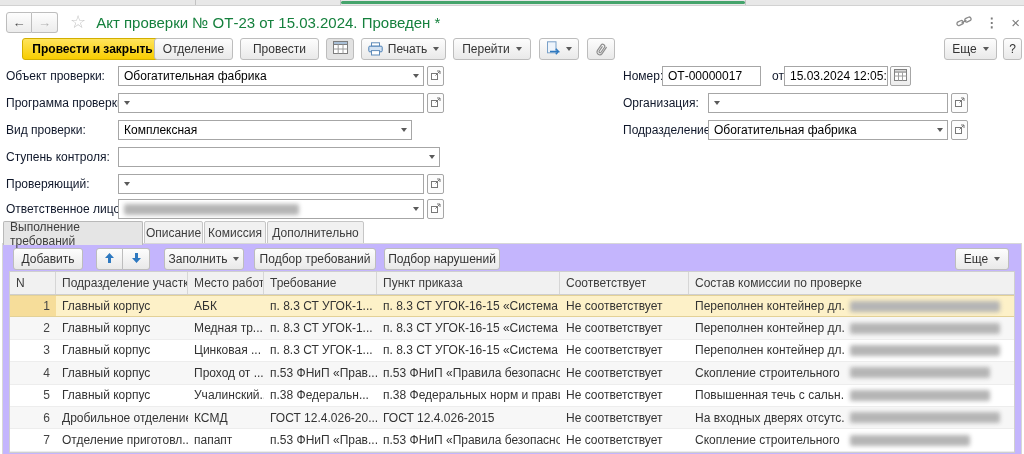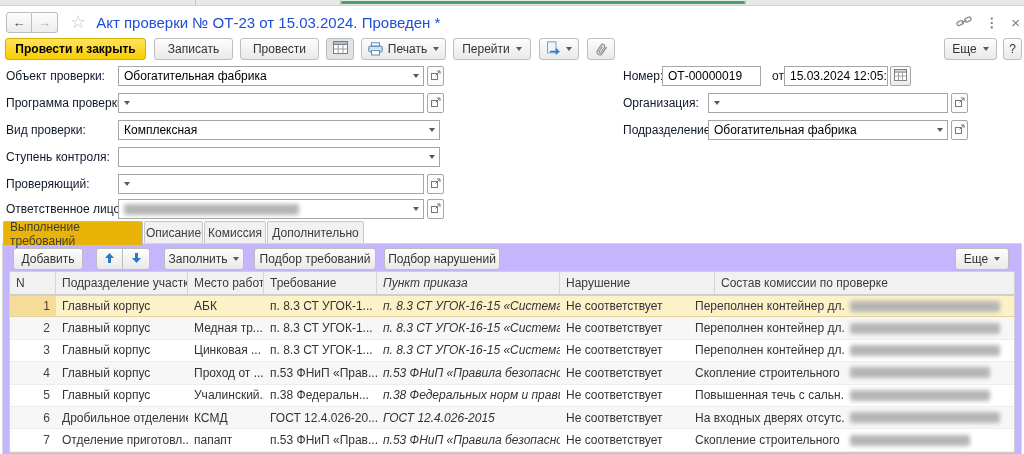--- a/index.html
+++ b/index.html
@@ -12,30 +12,30 @@
   .strip .active-ind{position:absolute;top:1px;left:341px;width:404px;height:3px;background:#45a46c;border-radius:2px;}
 
   
   .titlebar{position:absolute;top:9px;left:6px;right:4px;height:26px;display:flex;align-items:center;}
   .navgroup{display:inline-flex;}
   .navbtn{width:26px;height:21px;border:1px solid #bdbdbd;background:linear-gradient(#fdfdfd,#ececec);
           display:flex;align-items:center;justify-content:center;font-size:13px;box-sizing:border-box;}
   .navbtn.back{border-radius:3px 0 0 3px;color:#4a4a4a;}
   .navbtn.fwd{border-radius:0 3px 3px 0;border-left:none;color:#b3b3b3;}
   .star{font-size:18px;color:#c6c6c6;margin:0 10px 0 12px;line-height:1;}
-  .doc-title{font-size:15px;color:#1d4ed8;white-space:nowrap;}
+  .doc-title{font-size:15px;color:#15803d;white-space:nowrap;}
   .tb-right{margin-left:auto;display:flex;align-items:center;gap:13px;}
   .ticon{color:#7c7c7c;line-height:1;}
 
   
   .cmdbar{position:absolute;top:38px;left:0;right:0;height:24px;}
   .btn{position:absolute;top:0;height:22px;display:inline-flex;align-items:center;justify-content:center;
        padding:0 9px;border:1px solid #bdbdbd;border-radius:3px;background:linear-gradient(#fdfdfd,#e9e9e9);
        font-size:12px;color:#333;box-sizing:border-box;white-space:nowrap;}
-  .btn.primary{background:linear-gradient(#ffe45c,#f8cd00);border-color:#d2af00;font-weight:bold;color:#000;}
+  .btn.primary{background:linear-gradient(#ffe45c,#f8cd00);border-color:#d2af00;font-weight:bold;color:#000;margin-left:17px;}
   .btn.iconbtn{padding:0 5px;}
   .btn.pressed{background:#e2e2e2;}
   .caret{width:0;height:0;border-left:3.5px solid transparent;border-right:3.5px solid transparent;
          border-top:4px solid #5a5a5a;margin-left:6px;}
   .icon-gap{margin-right:5px;display:inline-flex;}
 
   
   .flabel{position:absolute;height:20px;line-height:20px;color:#0f172a;white-space:nowrap;}
   .fld{position:absolute;height:20px;border:1px solid #a6a6a6;background:#fff;box-sizing:border-box;
        display:flex;align-items:center;}
@@ -47,21 +47,21 @@
   .calbtn{position:absolute;width:21px;height:20px;border:1px solid #a6a6a6;border-radius:2px;
           background:linear-gradient(#fdfdfd,#ececec);box-sizing:border-box;display:flex;align-items:center;justify-content:center;}
   .chkwrap{position:absolute;display:flex;align-items:center;}
   .chkbox{width:14px;height:14px;border:1px solid #8f8f8f;border-radius:2px;background:#fff;
           display:flex;align-items:center;justify-content:center;font-size:12px;color:#2ea44f;font-weight:bold;line-height:1;}
   .redact{height:11px;border-radius:2px;background:#b5b5b5;filter:blur(2px);}
 
   
   .tab{position:absolute;top:221px;height:23px;box-sizing:border-box;display:flex;align-items:center;
        justify-content:center;border:1px solid #c6c6c6;background:#f1f1f1;color:#3d3d3d;padding:0 6px;border-radius:2px 2px 0 0;}
-  .tab.active{background:#eab308;border-color:#b9b9b9;border-bottom:none;height:24px;z-index:3;}
+  .tab.active{background:#e5e5e5;border-color:#b9b9b9;border-bottom:none;height:24px;z-index:3;}
 
   
   .panel{position:absolute;top:243px;left:2px;right:2px;bottom:0;background:#c4b5fd;
          border:1px solid #d7d7d7;border-bottom:none;box-sizing:border-box;}
   .tbtn{position:absolute;top:4px;height:22px;display:inline-flex;align-items:center;justify-content:center;
         padding:0 10px;border:1px solid #bdbdbd;border-radius:3px;background:linear-gradient(#fdfdfd,#e9e9e9);
         box-sizing:border-box;white-space:nowrap;}
   .arrowgroup{position:absolute;top:4px;left:93px;display:inline-flex;}
   .abtn{width:27px;height:22px;border:1px solid #bdbdbd;background:linear-gradient(#fdfdfd,#e9e9e9);
         display:flex;align-items:center;justify-content:center;box-sizing:border-box;}
@@ -74,21 +74,21 @@
   .th{display:flex;align-items:center;padding:0 6px;box-sizing:border-box;border-right:1px solid #d6d6d6;
       color:#3a3a3a;white-space:nowrap;overflow:hidden;flex:none;}
   .th:last-child{border-right:none;flex:1;}
   .trow{display:flex;height:22.4px;box-sizing:border-box;border-bottom:1px solid #ededed;background:#fff;}
   .trow:nth-child(odd){background:#f7f7f7;}
   .trow.selected{background:#fdf1c8;border-top:1px solid #e3d197;border-bottom:1px solid #e3d197;}
   .td{display:flex;align-items:center;padding:0 6px;box-sizing:border-box;white-space:nowrap;overflow:hidden;flex:none;color:#333;}
   .td.num{justify-content:flex-end;color:#444;}
   .trow.selected .td.num{background:#f6dd9a;}
   .c0{width:46px;} .c1{width:132px;} .c2{width:76px;} .c3{width:113px;}
-  .c4{width:183px;font-style:italic;} .c5{width:129px;} .c6{width:155px;} .c7{flex:1;}
+  .c4{width:183px;} .c5{width:129px;} .c6{width:155px;} .c7{flex:1;}
 </style>
 </head>
 <body>
 
 <div class="app">
 
   <div class="strip">
     <div class="sep" style="left:195px"></div>
     <div class="sep" style="left:340px"></div>
     <div class="sep" style="left:745px"></div>
@@ -119,21 +119,21 @@
       <span class="ticon" style="font-weight:bold;font-size:13px;">⋮</span>
       <span class="ticon" style="font-size:15px;">×</span>
     </span>
   </div>
 
   <div class="cmdbar">
     <span class="btn primary" style="left:5px;width:141px">
         <span>Провести и закрыть</span>
       </span>
     <span class="btn" style="left:154px;width:79px">
-        <span>Записать</span>
+        <span>Отделение</span>
       </span>
     <span class="btn" style="left:240px;width:79px">
         <span>Провести</span>
       </span>
     <span class="btn iconbtn pressed" style="left:326px;width:28px">
       <span>
         <svg width="15" height="13" viewBox="0 0 15 13">
             <rect x="0.5" y="0.5" width="14" height="12" fill="#fff" stroke="#7d7d7d"></rect>
             <rect x="0.5" y="0.5" width="14" height="3" fill="#a9bfd6" stroke="#7d7d7d"></rect>
             <line x1="5.2" y1="3.5" x2="5.2" y2="12.5" stroke="#9c9c9c"></line>
@@ -203,21 +203,21 @@
       </span>
   </span>
   <span class="openbtn" style="left:427px;top:93px">
     <span><svg width="10" height="10" viewBox="0 0 10 10">
           <rect x="0.5" y="3.5" width="6" height="6" fill="#fff" stroke="#787878"></rect>
           <path d="M4.5 5.5 L9 1 M9 1 h-3 M9 1 v3" fill="none" stroke="#787878"></path>
         </svg></span>
   </span>
 
   <span class="flabel" style="left:6px;top:120px">Вид проверки:</span>
-  <span class="fld" style="left:118px;top:120px;width:322px">
+  <span class="fld" style="left:118px;top:120px;width:294px">
     <span class="val">Комплексная</span>
     <span class="dd">
         <span class="caret"></span>
       </span>
   </span>
 
   <span class="flabel" style="left:6px;top:147px">Ступень контроля:</span>
   <span class="fld" style="left:118px;top:147px;width:322px">
     <span class="val"></span>
     <span class="dd">
@@ -248,21 +248,21 @@
   <span class="openbtn" style="left:427px;top:199px">
     <span><svg width="10" height="10" viewBox="0 0 10 10">
           <rect x="0.5" y="3.5" width="6" height="6" fill="#fff" stroke="#787878"></rect>
           <path d="M4.5 5.5 L9 1 M9 1 h-3 M9 1 v3" fill="none" stroke="#787878"></path>
         </svg></span>
   </span>
 
 
   <span class="flabel" style="left:623px;top:66px">Номер:</span>
   <span class="fld" style="left:662px;top:66px;width:99px">
-    <span class="val">ОТ-00000019</span>
+    <span class="val">ОТ-00000017</span>
   </span>
   <span class="flabel" style="left:772px;top:66px">от:</span>
   <span class="fld" style="left:784px;top:66px;width:104px">
     <span class="val">15.03.2024 12:05:06</span>
   </span>
   <span class="calbtn" style="left:890px;top:66px">
     <span>
       <svg width="13" height="12" viewBox="0 0 13 12">
           <rect x="0.5" y="0.5" width="12" height="11" fill="#fff" stroke="#808080"></rect>
           <rect x="0.5" y="0.5" width="12" height="2.6" fill="#d7d7d7" stroke="#808080"></rect>
@@ -344,21 +344,21 @@
         <span class="caret"></span>
       </span>
 
     <div class="tbl">
       <div class="thead">
         <span class="th c0">N</span>
         <span class="th c1">Подразделение участка</span>
         <span class="th c2">Место работ</span>
         <span class="th c3">Требование</span>
         <span class="th c4">Пункт приказа</span>
-        <span class="th c6">Нарушение</span>
+        <span class="th c5">Соответствует</span>
         <span class="th c7">Состав комиссии по проверке</span>
       </div>
 
       <div class="trow selected">
         <span class="td num c0">1</span>
         <span class="td c1">Главный корпус</span>
         <span class="td c2">АБК</span>
         <span class="td c3">п. 8.3 СТ УГОК-1...</span>
         <span class="td c4">п. 8.3 СТ УГОК-16-15 «Система ...</span>
         <span class="td c5">Не соответствует</span>

